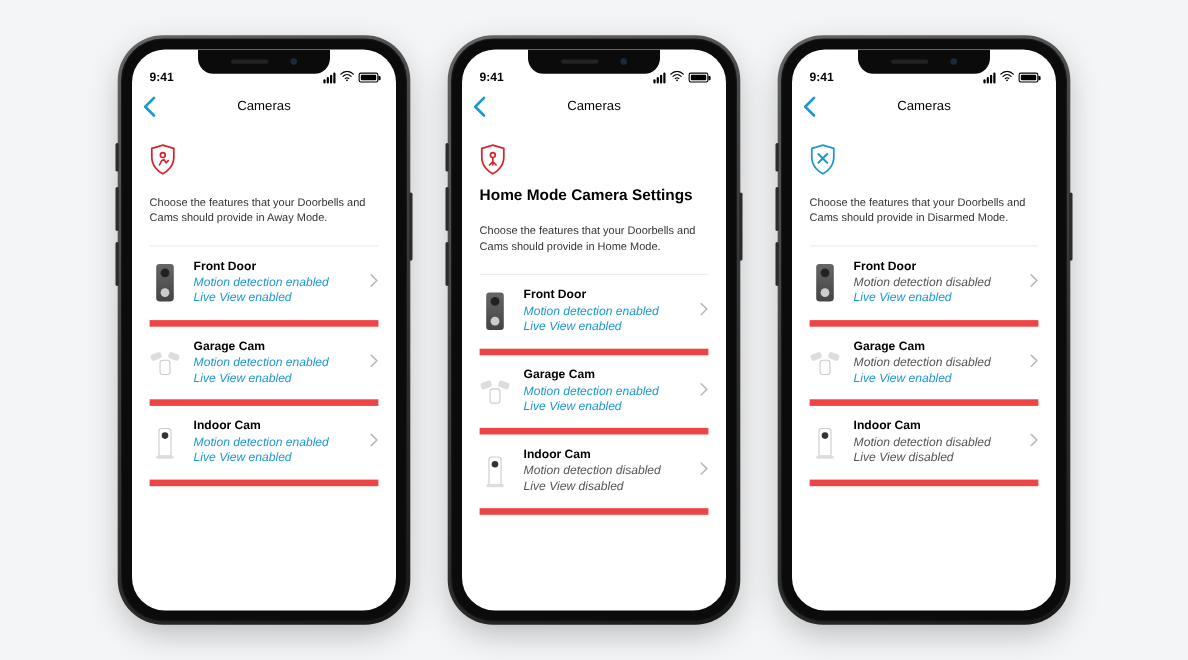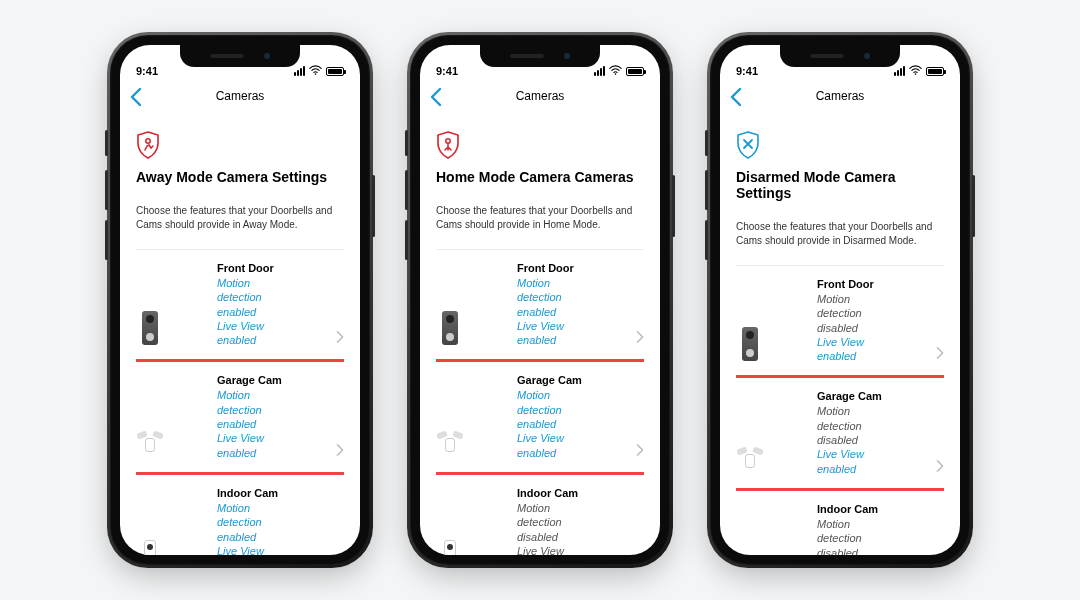--- a/index.html
+++ b/index.html
@@ -69,22 +69,22 @@
     position:absolute; left:10px; top:50%; transform:translateY(-50%);
     width:18px; height:18px; color:#1998d5;
   }
   .nav-title { font-size:12px; font-weight:400; color:#000; }
   .content { flex:1; overflow:hidden; padding:18px 16px 0; }
   .mode-icon { width:24px; height:28px; margin-bottom:10px; }
   .heading { font-size:14px; font-weight:700; color:#000; margin-bottom:6px; }
   .subtext { font-size:10px; color:#333; line-height:1.35;margin-top:19px; }
   .list { margin-top:18px; border-top:1px solid #ececec; }
   .row {
-    display:flex; align-items:flex-end; padding:12px 0;
-    border-bottom:3px solid #ef4444; position:relative; cursor:pointer;gap:41px;
+    display:flex; align-items:center; padding:12px 0;
+    border-bottom:6px solid #ef4444; position:relative; cursor:pointer;
   }
   .thumb {
     width:28px; height:38px; margin-right:12px;
     display:flex; align-items:center; justify-content:center;
   }
   .dev-doorbell { width:16px; height:34px; background:linear-gradient(#666,#444); border-radius:3px; position:relative; }
   .dev-doorbell::before { content:""; position:absolute; top:4px; left:50%; transform:translateX(-50%); width:8px; height:8px; background:#222; border-radius:50%; }
   .dev-doorbell::after { content:""; position:absolute; bottom:4px; left:50%; transform:translateX(-50%); width:8px; height:8px; background:#ccc; border-radius:50%; }
   .dev-floodlight { position:relative; width:26px; height:26px; }
   .dev-floodlight .lamp { position:absolute; width:10px; height:6px; background:#ddd; border-radius:2px; top:4px; }
@@ -136,21 +136,20 @@
             <path d="M10 2L2 10l8 8" fill="none" stroke="currentColor" stroke-width="2.4" stroke-linecap="round" stroke-linejoin="round"></path>
           </svg></span>
         <span class="nav-title">Cameras</span>
       </div>
       <div class="content">
         <div class="mode-icon"><svg viewBox="0 0 24 28" width="24" height="28">
             <path d="M12 1l10 3v8c0 8-6 13-10 15C8 25 2 20 2 12V4z" fill="none" stroke="#d8232a" stroke-width="1.6"></path>
             <circle cx="12" cy="10" r="2.2" fill="none" stroke="#d8232a" stroke-width="1.5"></circle>
             <path d="M9 19l2-4 2-1 2 3 2-2" fill="none" stroke="#d8232a" stroke-width="1.5" stroke-linecap="round"></path>
           </svg></div>
-        <div class="heading">Away Mode Camera Settings</div>
         <div class="subtext">Choose the features that your Doorbells and Cams should provide in Away Mode.</div>
         <div class="list">
           <div class="row">
             <div class="thumb">
               <div class="dev-doorbell"></div>
             </div>
             <div class="row-text">
               <div class="row-title">Front Door</div>
               <div class="row-line enabled">Motion detection enabled</div>
               <div class="row-line enabled">Live View enabled</div>
@@ -226,21 +225,21 @@
             <path d="M10 2L2 10l8 8" fill="none" stroke="currentColor" stroke-width="2.4" stroke-linecap="round" stroke-linejoin="round"></path>
           </svg></span>
         <span class="nav-title">Cameras</span>
       </div>
       <div class="content">
         <div class="mode-icon"><svg viewBox="0 0 24 28" width="24" height="28">
             <path d="M12 1l10 3v8c0 8-6 13-10 15C8 25 2 20 2 12V4z" fill="none" stroke="#d8232a" stroke-width="1.6"></path>
             <circle cx="12" cy="10" r="2.2" fill="none" stroke="#d8232a" stroke-width="1.5"></circle>
             <path d="M12 13v6M9 19l3-3 3 3" fill="none" stroke="#d8232a" stroke-width="1.5" stroke-linecap="round"></path>
           </svg></div>
-        <div class="heading">Home Mode Camera Cameras</div>
+        <div class="heading">Home Mode Camera Settings</div>
         <div class="subtext">Choose the features that your Doorbells and Cams should provide in Home Mode.</div>
         <div class="list">
           <div class="row">
             <div class="thumb">
               <div class="dev-doorbell"></div>
             </div>
             <div class="row-text">
               <div class="row-title">Front Door</div>
               <div class="row-line enabled">Motion detection enabled</div>
               <div class="row-line enabled">Live View enabled</div>
@@ -315,21 +314,20 @@
         <span class="back-chevron"><svg viewBox="0 0 12 20" width="12" height="20">
             <path d="M10 2L2 10l8 8" fill="none" stroke="currentColor" stroke-width="2.4" stroke-linecap="round" stroke-linejoin="round"></path>
           </svg></span>
         <span class="nav-title">Cameras</span>
       </div>
       <div class="content">
         <div class="mode-icon"><svg viewBox="0 0 24 28" width="24" height="28">
             <path d="M12 1l10 3v8c0 8-6 13-10 15C8 25 2 20 2 12V4z" fill="none" stroke="#1998d5" stroke-width="1.6"></path>
             <path d="M8 9l8 8M16 9l-8 8" stroke="#1998d5" stroke-width="1.8" stroke-linecap="round"></path>
           </svg></div>
-        <div class="heading">Disarmed Mode Camera Settings</div>
         <div class="subtext">Choose the features that your Doorbells and Cams should provide in Disarmed Mode.</div>
         <div class="list">
           <div class="row">
             <div class="thumb">
               <div class="dev-doorbell"></div>
             </div>
             <div class="row-text">
               <div class="row-title">Front Door</div>
               <div class="row-line disabled">Motion detection disabled</div>
               <div class="row-line enabled">Live View enabled</div>

